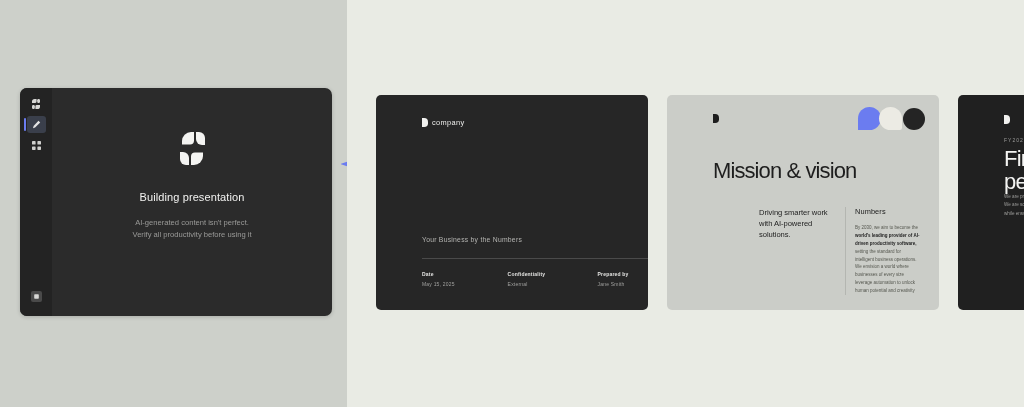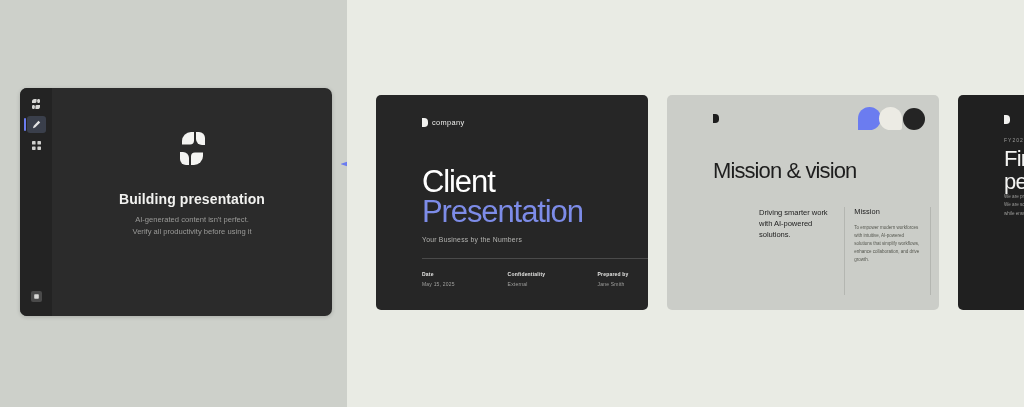--- a/index.html
+++ b/index.html
@@ -50,22 +50,22 @@
   #sidebar-bottom { margin-top: auto; }
 
   #canvas {
     flex: 1; position: relative;
     display: flex; flex-direction: column;
     align-items: center; justify-content: flex-start;
     padding-top: 44px;
   }
   #loader-logo { margin-bottom: 22px; }
   #loading-title {
-    color: #f2f2f0; font-size: 14px; font-weight: bold;
-    letter-spacing: .1px; margin-bottom: 7px;
+    color: #f2f2f0; font-size: 11px; font-weight: normal;
+    letter-spacing: .1px; margin-bottom: 14px;
   }
   .loading-sub {
     color: #9a9a98; font-size: 7.6px; line-height: 1.55;
     text-align: center;
   }
 
   
   #sparkle-group {
     position: absolute; left: 341px; top: 139px;
     width: 36px; height: 40px;
@@ -258,24 +258,20 @@
     <div class="s2-pad">
       <div class="brand-row">
         <span>
           <svg width="6" height="9" viewBox="0 0 6 9">
             <path d="M0 0h2.2a3.8 3.8 0 0 1 3.8 3.8v1.4A3.8 3.8 0 0 1 2.2 9H0z" fill="#f1f1ef"></path>
           </svg>
         </span>
         <span class="brand-name">company</span>
       </div>
 
-      <div id="s2-title-block">
-        <div class="s2-h1">Client</div>
-        <div class="s2-h1 accent">Presentation</div>
-      </div>
 
       <div id="s2-sub">Your Business by the Numbers</div>
 
       <div id="s2-rule"></div>
 
       <div id="s2-meta">
         <div class="meta-col">
           <div class="meta-k">Date</div>
           <div class="meta-v">May 15, 2025</div>
         </div>
@@ -305,24 +301,20 @@
         <div class="shape-quarter"></div>
         <div class="shape-cream"></div>
         <div class="shape-dark"></div>
       </div>
 
       <div id="s3-h1">Mission &amp; vision</div>
 
       <div id="s3-cols">
         <div id="s3-lead">Driving smarter work with AI-powered solutions.</div>
 
-        <div class="s3-col">
-          <h4>Mission</h4>
-          <p>To empower modern workforces with intuitive, AI-powered solutions that simplify workflows, enhance collaboration, and drive growth.</p>
-        </div>
 
         <div class="s3-col">
           <h4>Numbers</h4>
           <p>
             <span>By 2030, we aim to become the </span><b>world's leading provider of AI-driven productivity software,</b><span> setting the standard for intelligent business operations. We envision a world where businesses of every size leverage automation to unlock human potential and creativity</span>
           </p>
         </div>
       </div>
     </div>
   </div>

